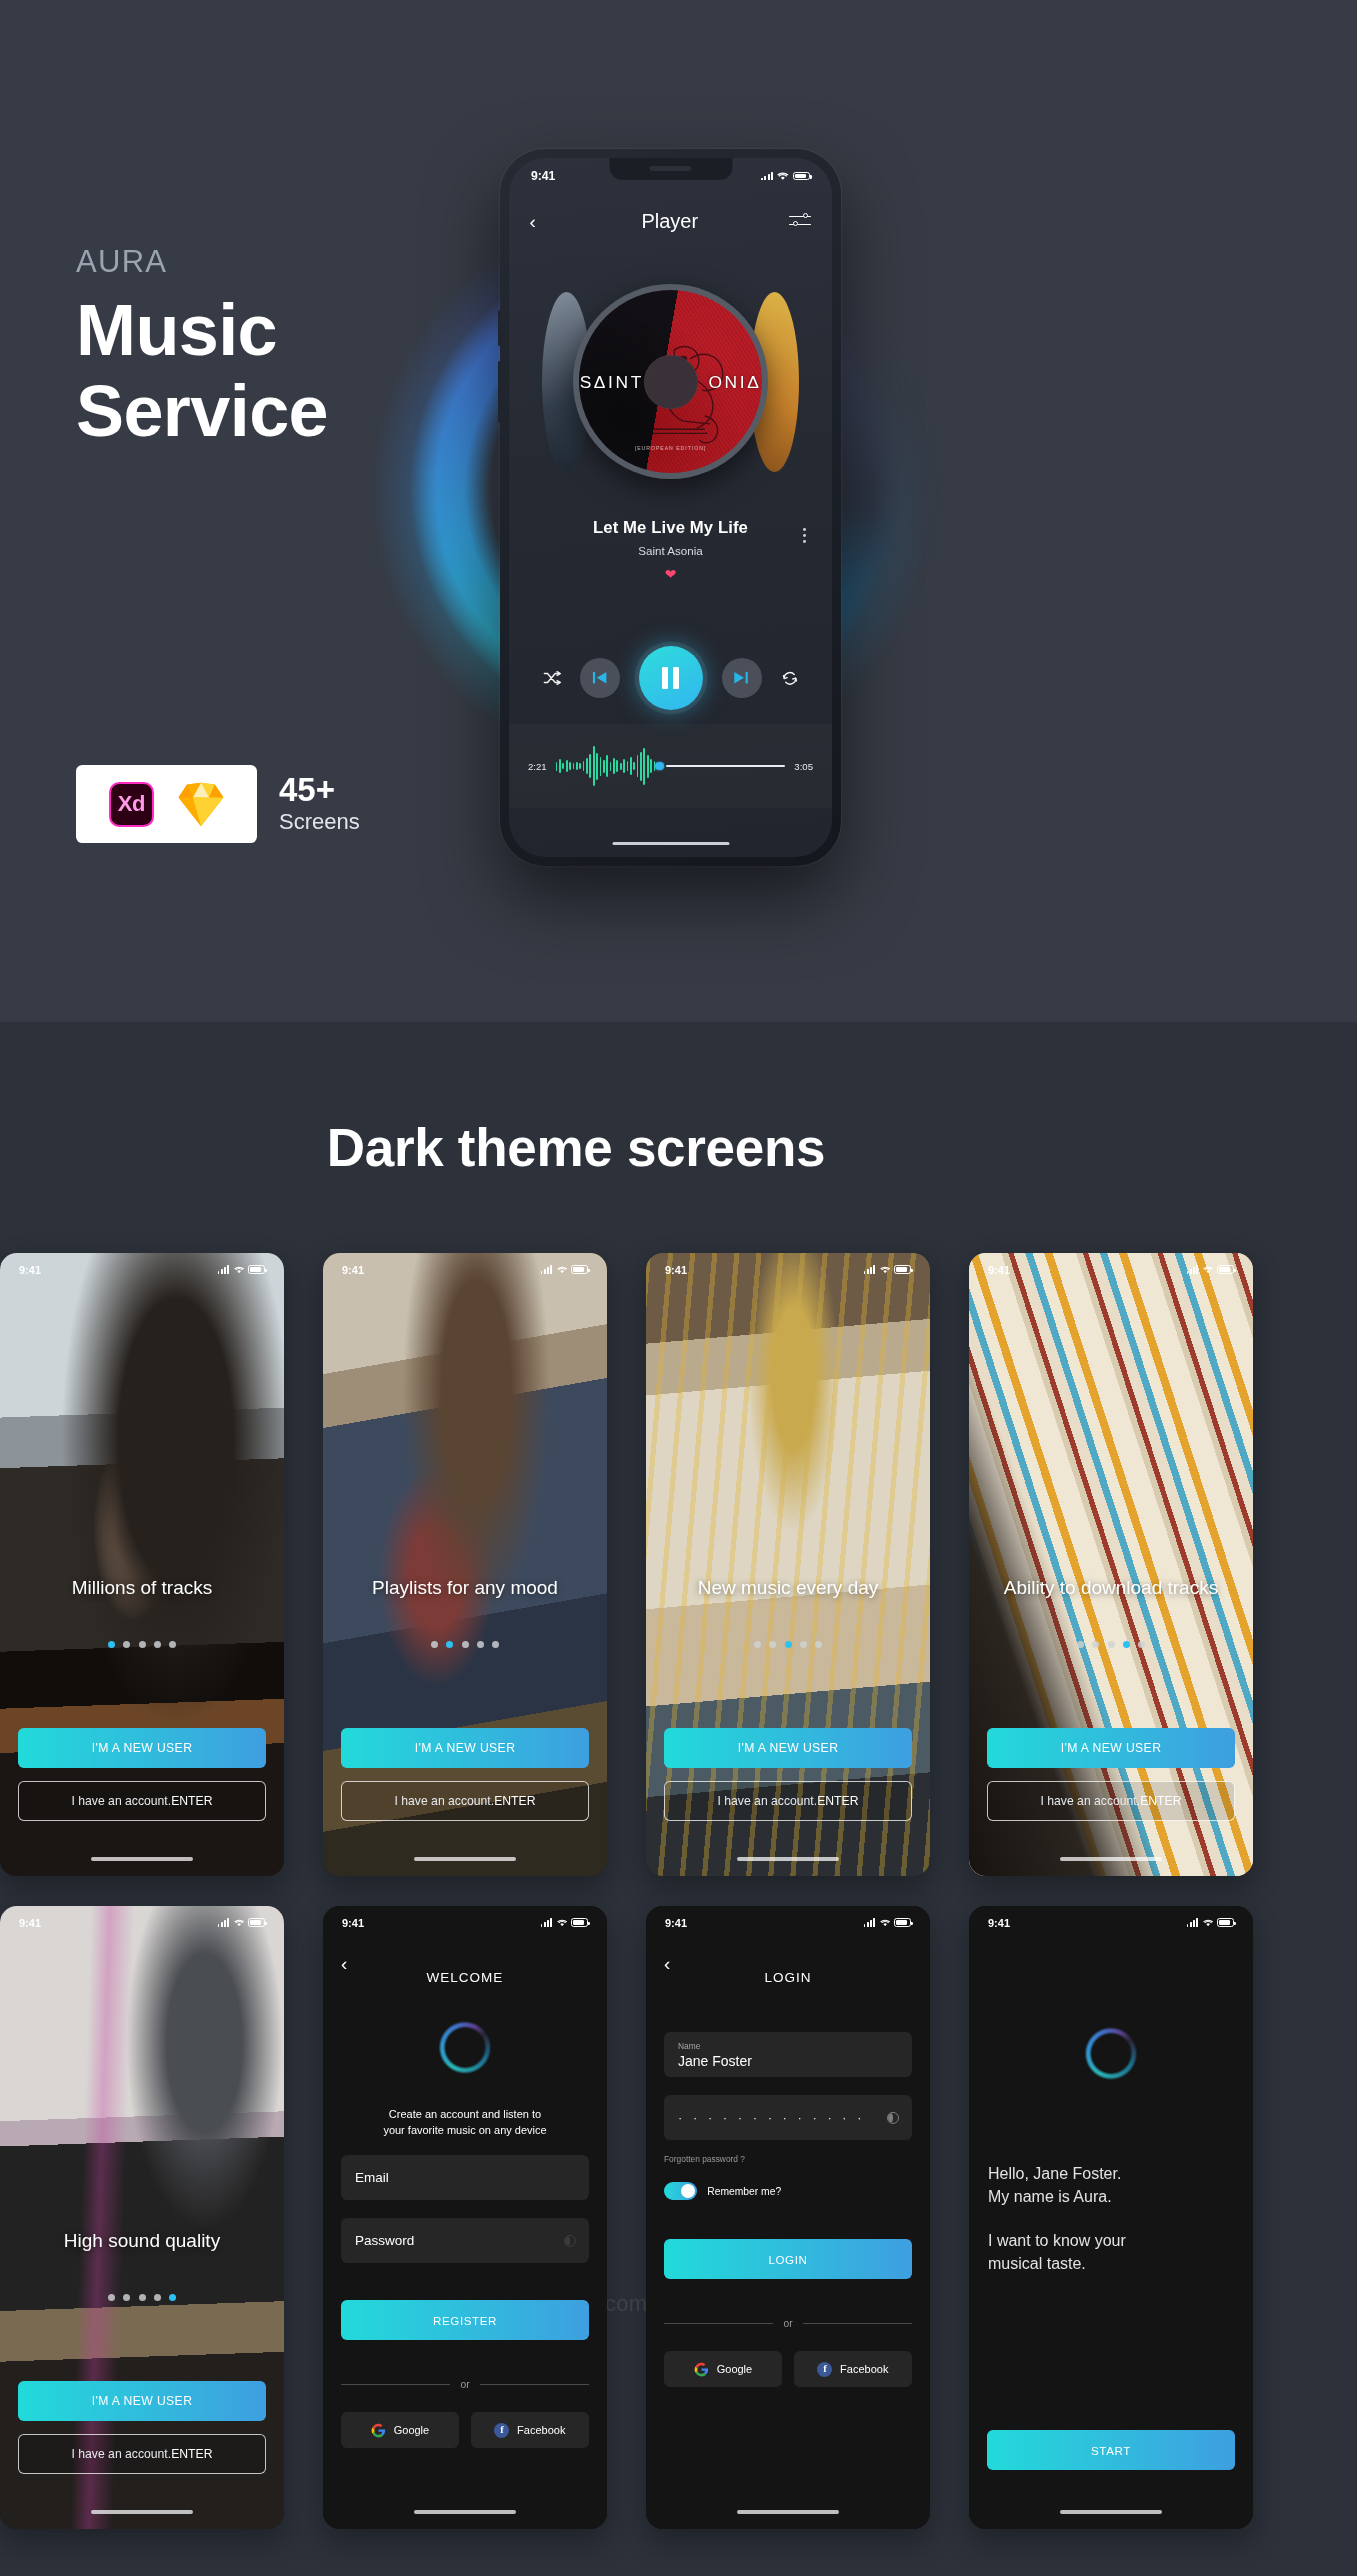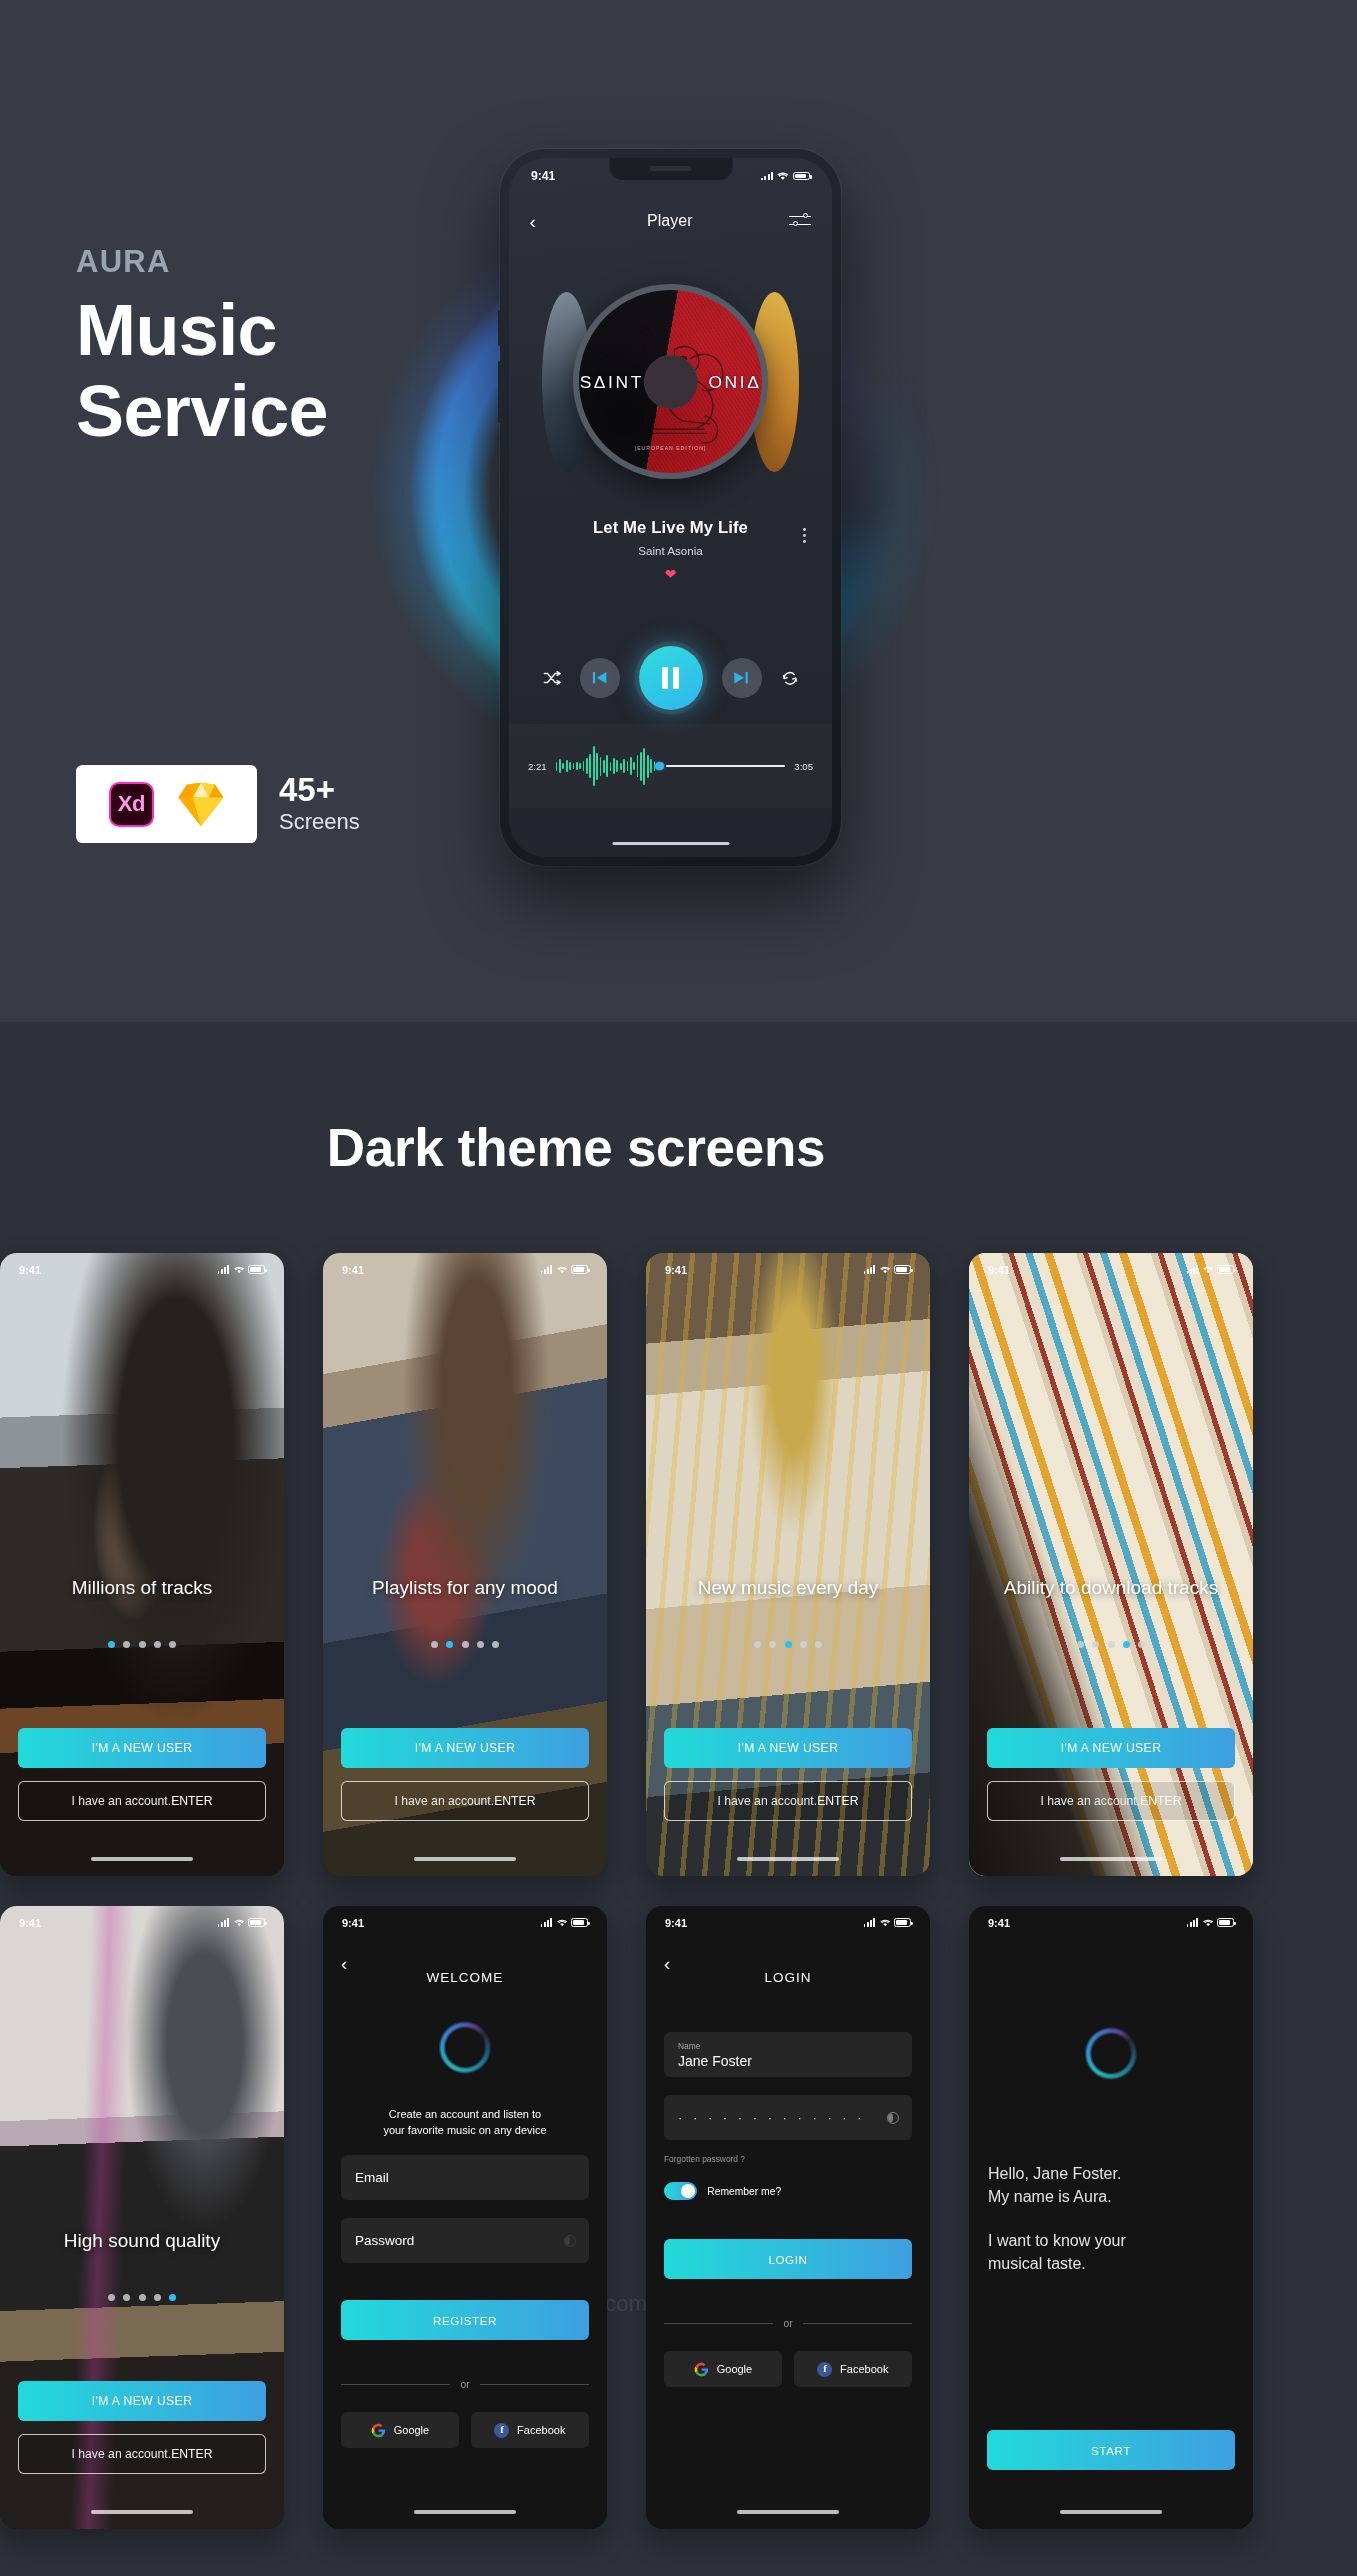--- a/index.html
+++ b/index.html
@@ -69,21 +69,21 @@
   }
   .hero-text {
     position: absolute;
     left: 76px; top: 244px;
     z-index: 4;
   }
   .brand-small {
     font-size: 31px;
     letter-spacing: 1.3px;
     color: #9aa3b0;
-    font-weight: 700;
+    font-weight: 400;
     margin-bottom: 10.3px;
   }
   .hero-title {
     font-size: 72px;
     line-height: 1.12;
     color: #ffffff;
     font-weight: 700;
     letter-spacing: -0.6px;
   }
   .tools-badge {
@@ -176,21 +176,21 @@
     content:""; position:absolute; right:-2.6px; top:2.6px; width:1.6px;height:3.2px;
     background:#fff; border-radius:0 1.3px 1.3px 0;
   }
   .batt i { display:block; height:100%; width:86%; background:#fff; border-radius:1.3px; }
 
   .player-nav {
     position: absolute; top: 45px; left: 0; right: 0;
     height: 36px; display: flex; align-items: center;
     padding: 0 20.6px; color: #fff; z-index: 6;
   }
-  .player-nav .title { flex: 1; text-align: center; font-size: 16px; font-weight: 500; }
+  .player-nav .title { flex: 1; text-align: center; font-size: 20px; font-weight: 500; }
   .chev-back { font-size: 19px; font-weight: 300; line-height: 1; width: 20.6px; }
   .eq-icon { width: 22px; height: 16.7px; position: relative; }
   .eq-icon span { position: absolute; left: 0; right: 0; height: 1.4px; background: #fff; border-radius: 1.3px; }
   .eq-icon span:nth-child(1) { top: 3.2px; }
   .eq-icon span:nth-child(2) { top: 11px; }
   .eq-icon b { position: absolute; width: 5.1px; height: 5.1px; border-radius: 50%;
                border: 1.4px solid #fff; background: #262a33; }
   .eq-icon b:nth-of-type(1) { top: 0.6px; right: 3.2px; }
   .eq-icon b:nth-of-type(2) { top: 8.4px; left: 3.9px; }
 

